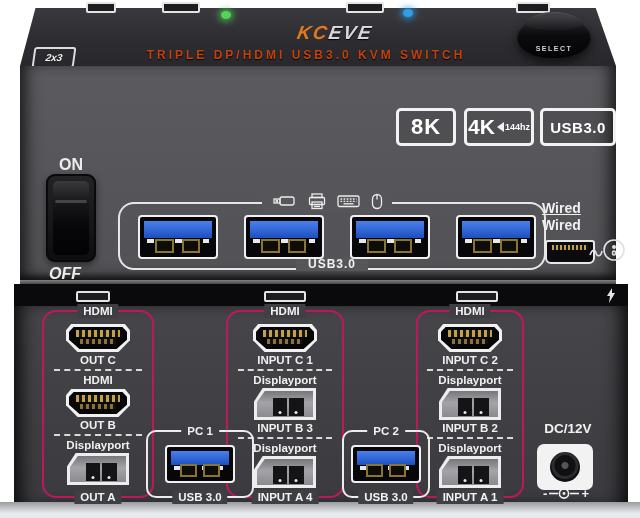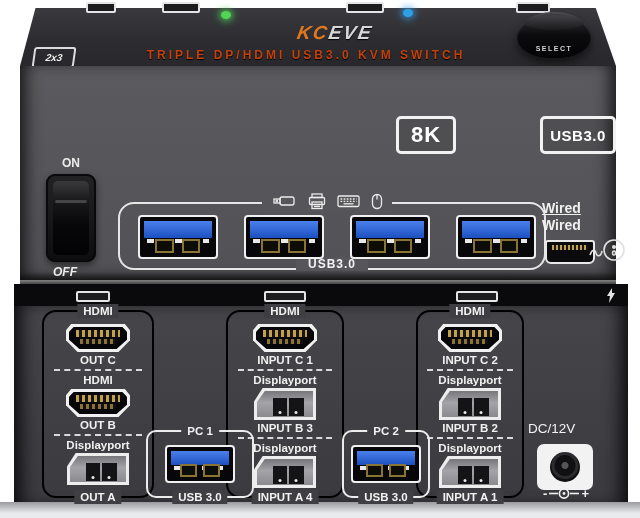--- a/index.html
+++ b/index.html
@@ -36,29 +36,29 @@
 
   .front-face{left:20px;top:66px;width:596px;height:214px;
     background:linear-gradient(180deg,#5b5b5f,#525256);
     box-shadow:inset 14px 0 16px -8px #1b1b1d,inset -14px 0 16px -8px #1b1b1d,
                inset 0 -10px 14px -8px #202022;}
   .front-shadow{left:20px;top:272px;width:596px;height:14px;
     background:linear-gradient(180deg,rgba(0,0,0,0),rgba(0,0,0,.85));}
 
   .fbadge{top:108px;height:32px;border:3px solid #f2f2f2;border-radius:5px;
     display:flex;align-items:center;justify-content:center;color:#fff;
-    font-weight:900;background:rgba(0,0,0,.1);margin-top:8px;}
+    font-weight:900;background:rgba(0,0,0,.1);}
   .b8k{left:396px;width:54px;font-size:22px;letter-spacing:1px;}
   .b4k{left:464px;width:64px;font-size:21px;}
   .b4k .tri{width:0;height:0;border-top:5px solid transparent;border-bottom:5px solid transparent;
     border-right:7px solid #f2f2f2;margin:0 1px 0 2px;}
   .b4k .sub{font-size:9px;font-weight:900;}
   .busb{left:540px;width:70px;font-size:15px;letter-spacing:.5px;}
 
-  .pw-label{width:50px;text-align:center;font-size:12px;font-weight:bold;color:#ececec;}
+  .pw-label{width:50px;text-align:center;font-size:16px;font-weight:bold;color:#ececec;}
   .rocker{left:46px;top:174px;width:50px;height:88px;border-radius:9px;
     background:linear-gradient(180deg,#232325,#0d0d0f);
     box-shadow:inset 0 0 0 2px #09090b,0 3px 7px rgba(0,0,0,.5);}
   .rocker-in{left:7px;right:7px;top:7px;bottom:7px;border-radius:5px;
     background:linear-gradient(180deg,#39393b 0%,#18181a 28%,#07070a 60%,#030305);}
   .rocker-hl{left:2px;right:2px;top:26%;height:3px;background:#454548;border-radius:2px;}
 
   .usb-bracket{left:118px;top:202px;width:424px;height:64px;border:2px solid #e6e6e6;border-radius:16px;}
   .icons-row{left:262px;top:190px;height:22px;padding:0 9px;background:#56565a;
     display:flex;align-items:center;gap:11px;}
@@ -87,21 +87,21 @@
   .squiggle svg,.remote-circ svg{stroke:#e0e0e0;fill:none;stroke-width:1.6;}
 
   
   .rear-edge{left:14px;top:284px;width:614px;height:22px;background:#0a0a0c;}
   .rear-face{left:14px;top:306px;width:614px;height:198px;
     background:linear-gradient(180deg,#46464a,#3b3b3f);
     box-shadow:inset 16px 0 18px -9px #0c0c0e,inset -16px 0 18px -9px #0c0c0e;}
   .floor{left:0;top:502px;width:640px;height:16px;
     background:linear-gradient(180deg,#9a9b9f,#e9eaee 70%);}
 
-  .col-group{border:2px solid #000000;border-radius:14px;}
+  .col-group{border:2px solid #be185d;border-radius:14px;}
   .pc-group{border:2px solid #ececec;border-radius:10px;}
   .olabel{position:absolute;left:50%;transform:translateX(-50%);background:#3f3f43;
     padding:0 6px;font-size:11.5px;font-weight:bold;color:#f2f2f2;white-space:nowrap;line-height:14px;}
   .olabel.top{top:-8px;} .olabel.bottom{bottom:-8px;}
   .colflex{position:absolute;inset:0;display:flex;flex-direction:column;align-items:center;padding-top:10px;}
   .pname,.ptype{font-size:11.5px;font-weight:bold;color:#f0f0f0;line-height:14px;white-space:nowrap;}
   .dashed{width:82%;border-top:2px dashed #d9d9d9;margin:2px 0;}
 
   
   .hdmi{position:relative;width:64px;height:28px;margin:2px 0 1px;}
@@ -117,21 +117,21 @@
   
   .dp{position:relative;width:62px;height:32px;margin:1px 0;}
   .dp .shell{inset:0;background:#ededed;clip-path:polygon(0 42%,14% 0,100% 0,100% 100%,0 100%);}
   .dp .cav{inset:3px;background:linear-gradient(180deg,#77777b,#a4a4a8 45%,#8b8b8f);
     clip-path:polygon(0 42%,14% 0,100% 0,100% 100%,0 100%);}
   .dp .tab{bottom:4px;height:55%;width:23%;background:#141416;}
   .dp .tab:after{content:"";position:absolute;left:50%;bottom:2px;width:3px;height:3px;
     border-radius:50%;background:#e8e8e8;transform:translateX(-50%);}
   .dp .t1{left:30%;} .dp .t2{left:57%;}
 
-  .dc-label{left:528px;top:421px;width:80px;text-align:left;font-size:13.5px;font-weight:normal;color:#f2f2f2;}
+  .dc-label{left:528px;top:421px;width:80px;text-align:center;font-size:13.5px;font-weight:bold;color:#f2f2f2;}
   .dc-jack{left:537px;top:444px;width:56px;height:46px;background:#f2f2f3;border-radius:7px;}
   .dc-jack i{left:50%;top:50%;width:30px;height:30px;border-radius:50%;transform:translate(-50%,-50%);
     background:radial-gradient(circle at 50% 45%,#555 0 3px,#101012 4px 10px,#2c2c2e 11px 13px,#101012 14px);}
   .polarity{left:530px;top:486px;width:72px;display:flex;align-items:center;justify-content:center;
     gap:2px;font-size:13px;font-weight:bold;color:#f0f0f0;}
   .polarity svg{stroke:#f0f0f0;fill:none;stroke-width:1.6;}
 </style>
 </head>
 <body>
 
@@ -158,20 +158,25 @@
       <span>2x3</span>
     </div>
   <div class="abs top-title">TRIPLE DP/HDMI USB3.0 KVM SWITCH</div>
 
   <div class="abs front-face"></div>
   <div class="abs front-shadow"></div>
 
   <div class="abs fbadge b8k">
       <span>8K</span>
     </div>
+  <div class="abs fbadge b4k">
+    <span>4K</span>
+    <i class="tri" style="position:static;"></i>
+    <span class="sub">144hz</span>
+  </div>
   <div class="abs fbadge busb">
       <span>USB3.0</span>
     </div>
 
   <div class="abs pw-label" style="left:46px;top:156px;">ON</div>
   <div class="abs rocker">
     <i class="rocker-in">
         <i class="rocker-hl"></i>
       </i>
   </div>

